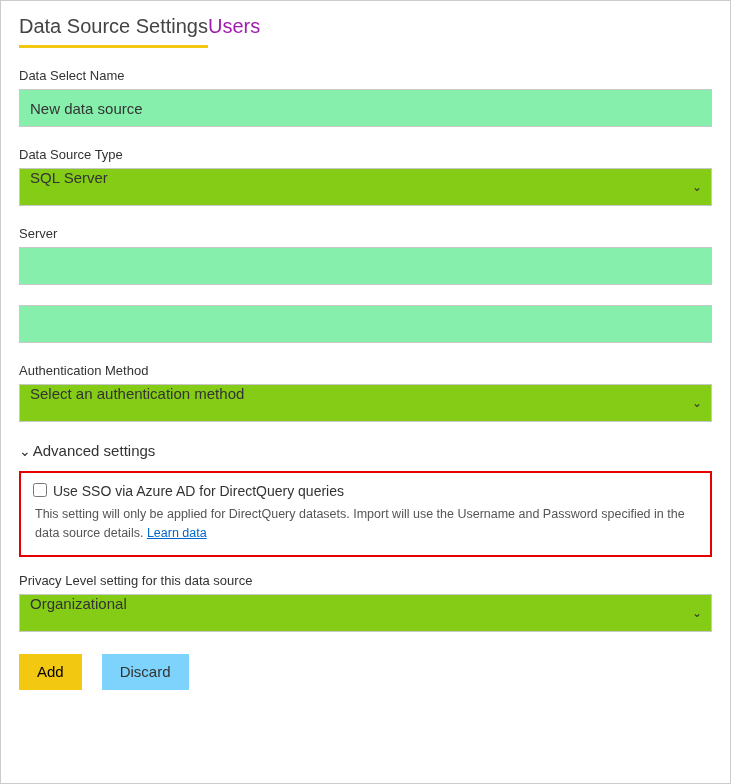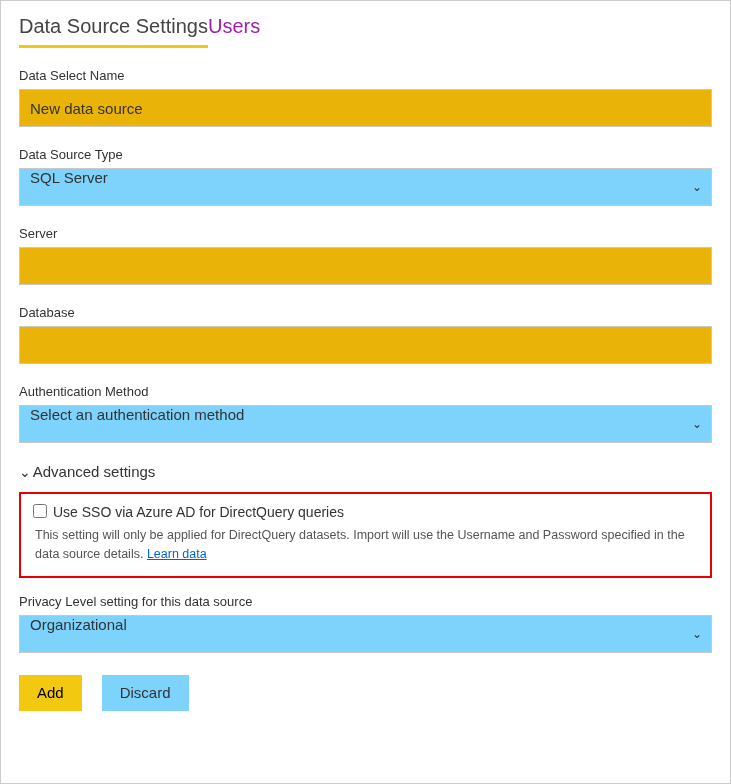--- a/index.html
+++ b/index.html
@@ -51,35 +51,35 @@
       display: block;
     }
     .text-input {
       width: 100%;
       height: 38px;
       border: 1px solid #c8c8c8;
       padding: 0 10px;
       font-size: 15px;
       color: #333;
       font-family: inherit;
-      background: #eab308;
+      background: #86efac;
     }
     .select-wrap {
       position: relative;
       width: 100%;
     }
     .select-input {
       width: 100%;
       height: 38px;
       border: 1px solid #c8c8c8;
       padding: 0 10px;
       font-size: 15px;
       color: #333;
       font-family: inherit;
-      background: #7dd3fc;
+      background: #84cc16;
       appearance: none;
       cursor: pointer;
     }
     .select-caret {
       position: absolute;
       right: 10px;
       top: 50%;
       transform: translateY(-50%);
       pointer-events: none;
       font-size: 12px;
@@ -172,21 +172,20 @@
       <span class="select-caret">⌄</span>
     </div>
   </div>
 
   <div class="field-group">
     <label class="field-label">Server</label>
     <input type="text" class="text-input" value="" style="">
   </div>
 
   <div class="field-group">
-    <label class="field-label">Database</label>
     <input type="text" class="text-input" value="" style="">
   </div>
 
   <div class="field-group">
     <label class="field-label">Authentication Method</label>
     <div class="select-wrap">
       <div class="select-input">Select an authentication method</div>
       <span class="select-caret">⌄</span>
     </div>
   </div>

